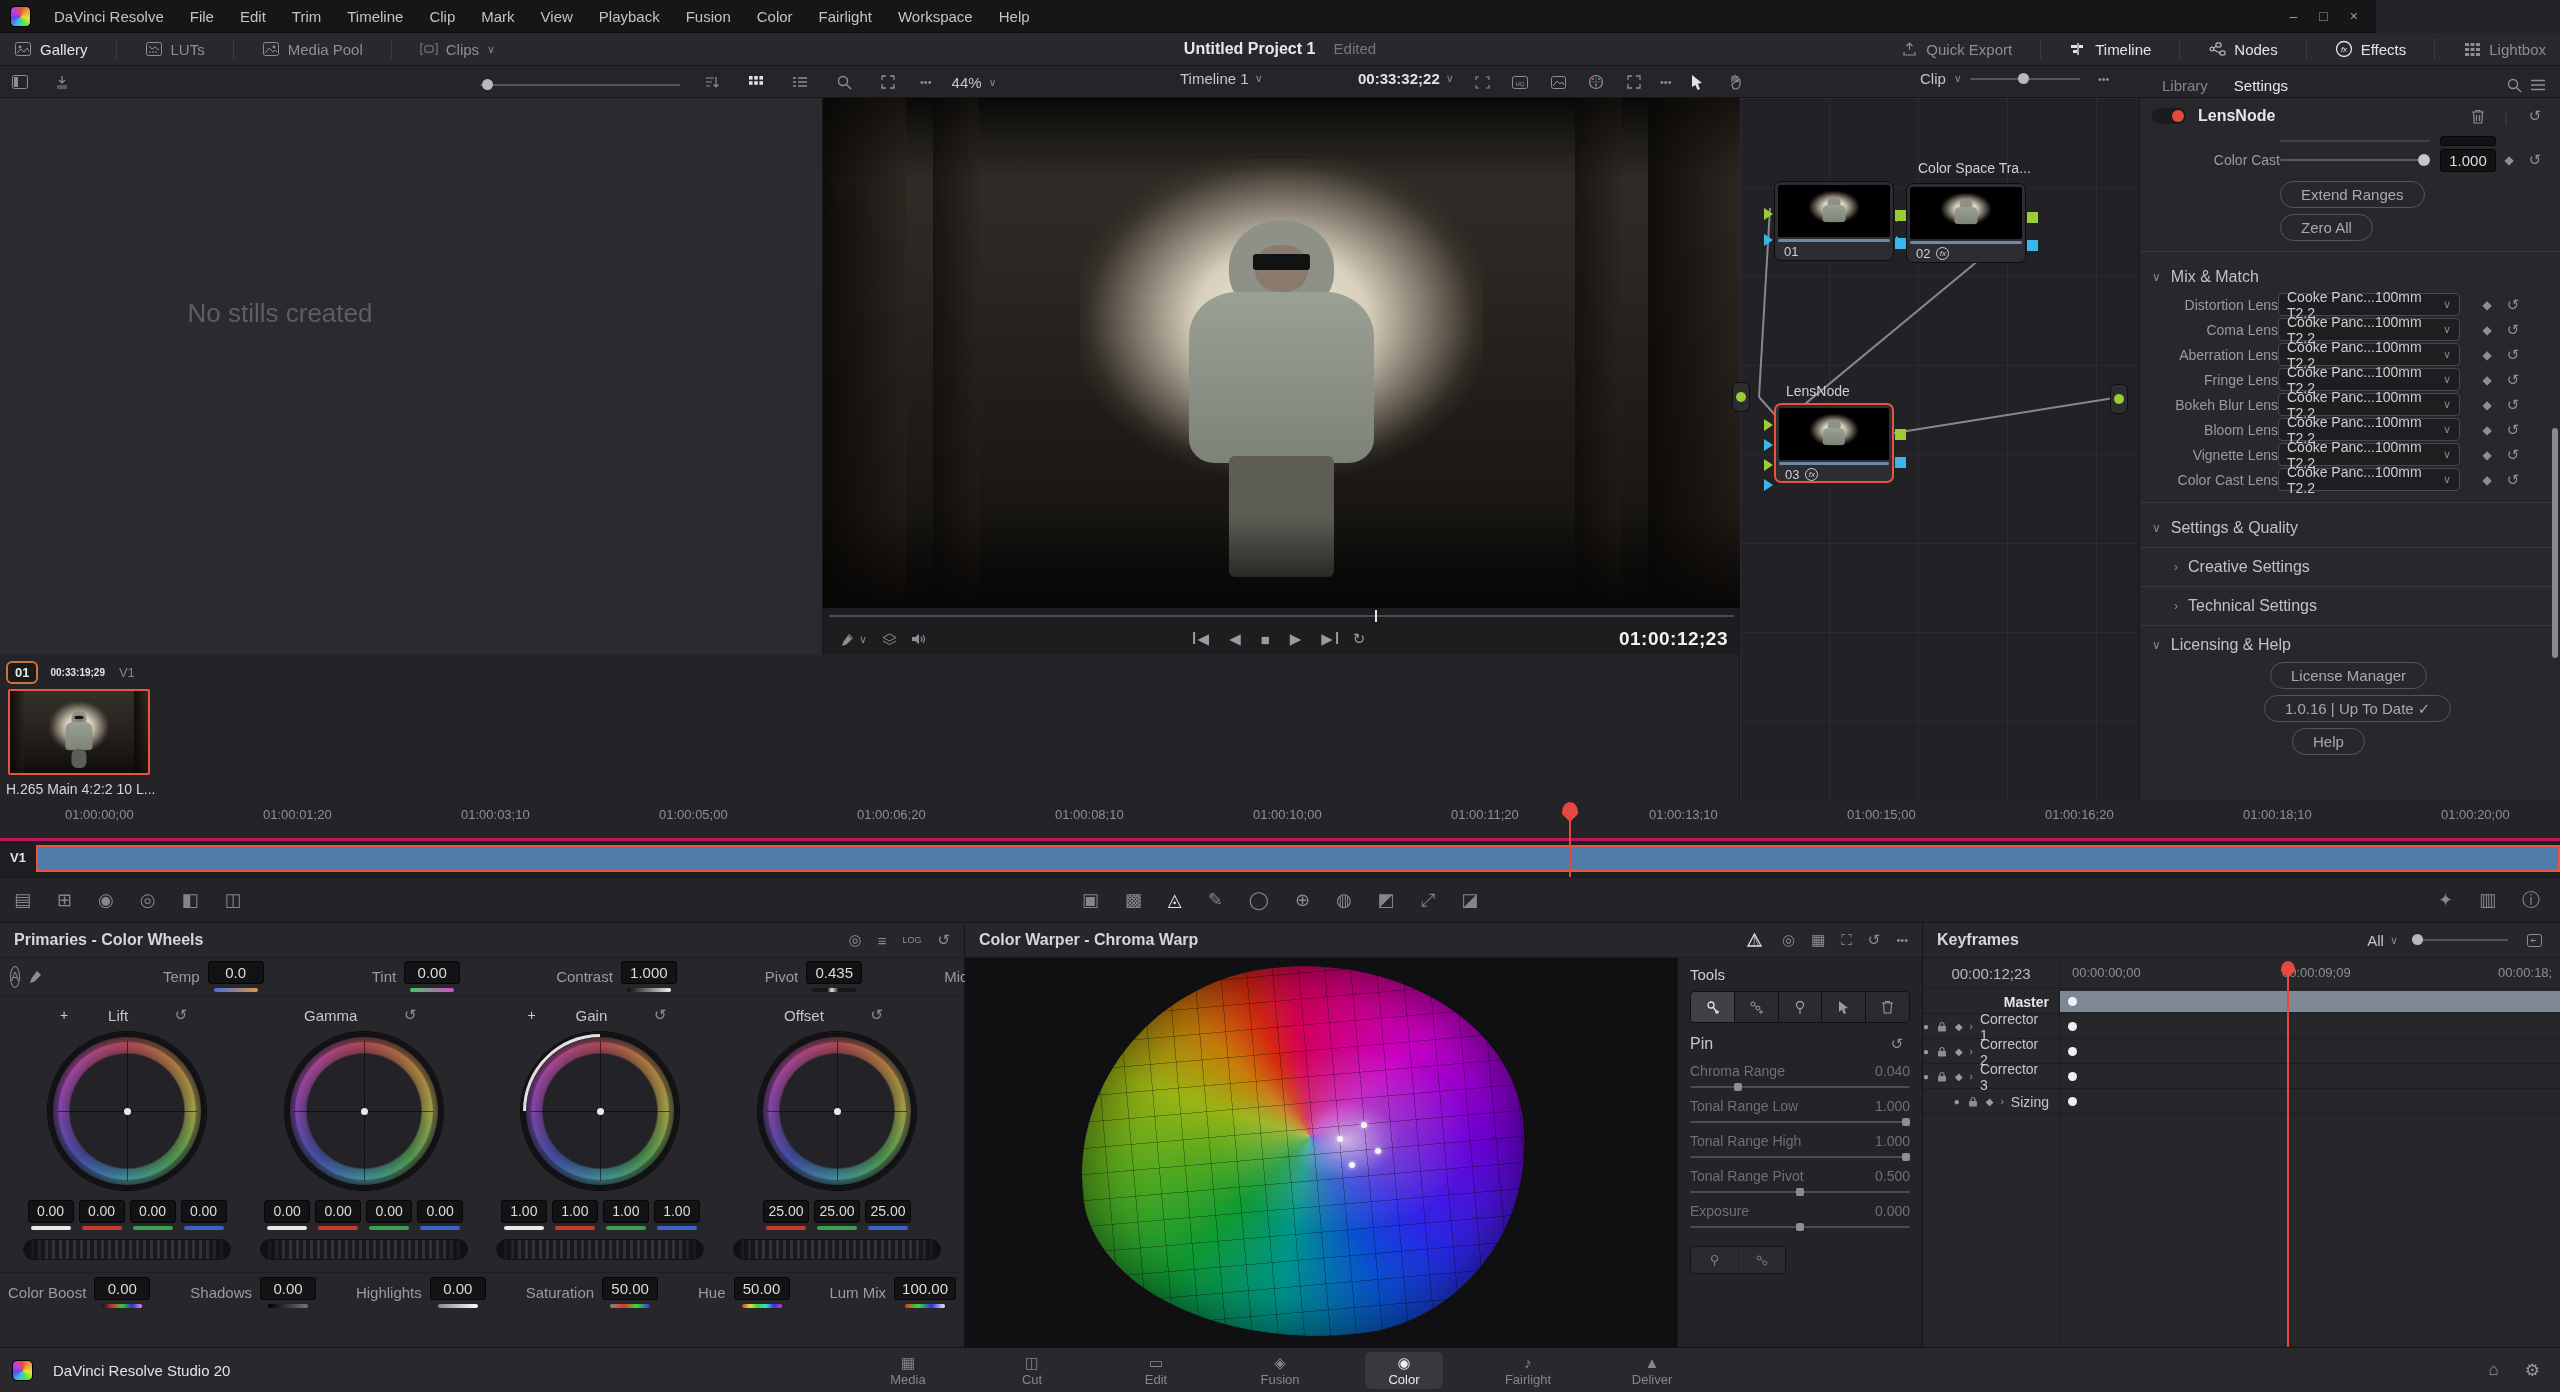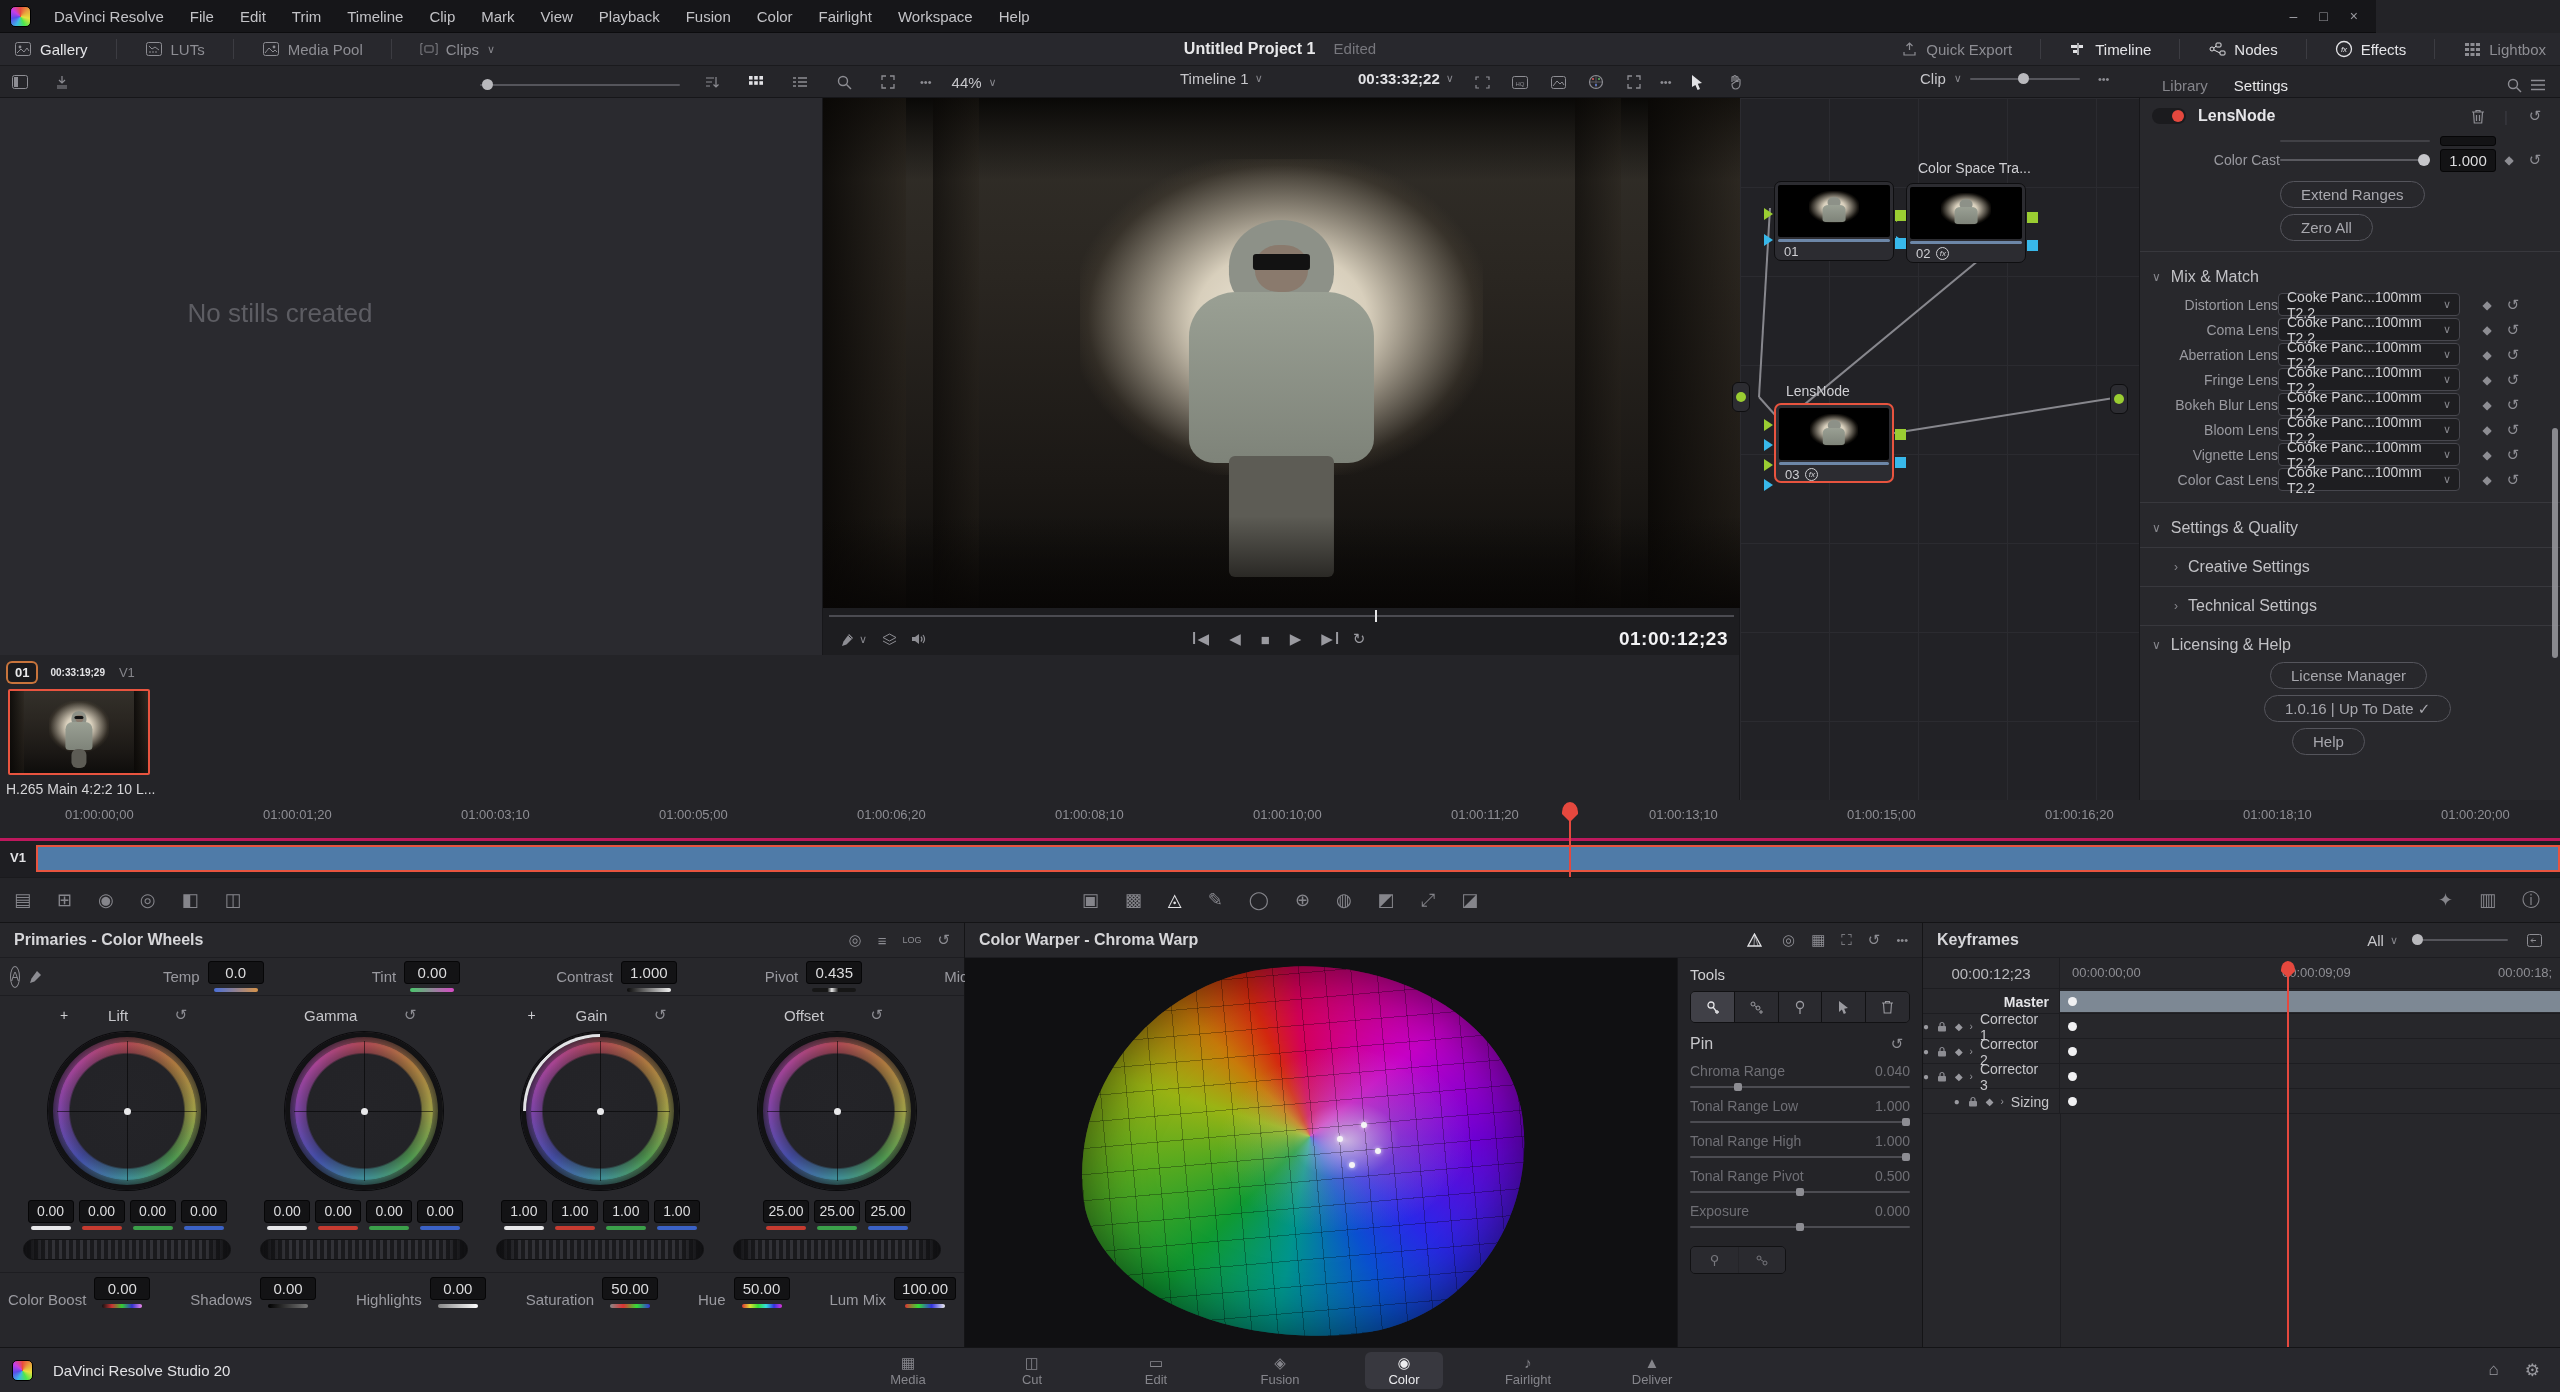--- a/index.html
+++ b/index.html
@@ -154,21 +154,21 @@
   .wheel .cdot { position:absolute; left:50%; top:50%; width:7px; height:7px; margin:-3px 0 0 -3px; border-radius:50%; background:#e8e8ea; }
   .wheel .arc { position:absolute; inset:2px; border-radius:50%; border:3px solid transparent; border-top-color:#e2e2e5; transform:rotate(-45deg); }
   .chips { display:flex; gap:5px; margin-top:10px; }
   .chipwrap { display:flex; flex-direction:column; align-items:center; gap:3px; }
   .chip { background:#131315; border:1px solid #060607; border-radius:3px; width:46px; height:23px; line-height:21px; text-align:center; font-size:14px; color:#dcdcde; }
   .cbar { width:40px; height:4px; border-radius:2px; }
   .cbar.w{background:#e8e8ea}.cbar.r{background:#c63b30}.cbar.g{background:#3ba04a}.cbar.b{background:#3b62c6}
   .ridge { width:208px; height:21px; border-radius:11px; margin-top:9px; border:1px solid #111113;
     background:linear-gradient(90deg,#0e0e10,rgba(14,14,16,0) 12% 88%,#0e0e10),repeating-linear-gradient(90deg,#323237 0 3px,#1a1a1d 3px 7px); }
   .pbot-row { display:flex; align-items:center; height:40px; border-top:1px solid #1d1d21; margin-top:12px; padding:0 8px; justify-content:space-between; }
-  .pbot { display:flex; align-items:flex-end; }
+  .pbot { display:flex; align-items:center; }
   .pbot .alabel { color:#9a9aa0; font-size:15px; margin-right:8px; white-space:nowrap; }
   .vwrap { display:flex; flex-direction:column; align-items:center; gap:2px; }
 
   
   .warp-body { position:absolute; left:0; top:35px; right:245px; bottom:0; background:#101012; overflow:hidden; }
   .gamut { position:absolute; left:115px; top:8px; width:445px; height:372px; border-radius:48% 52% 42% 58% / 56% 48% 52% 44%; transform:rotate(-5deg);
     background:
       repeating-linear-gradient(0deg, rgba(0,0,0,0.28) 0 1px, transparent 1px 26px),
       repeating-linear-gradient(90deg, rgba(0,0,0,0.28) 0 1px, transparent 1px 26px),
       radial-gradient(ellipse at 60% 48%, rgba(235,235,225,0.75) 0%, rgba(200,200,190,0.25) 14%, rgba(0,0,0,0) 34%),

